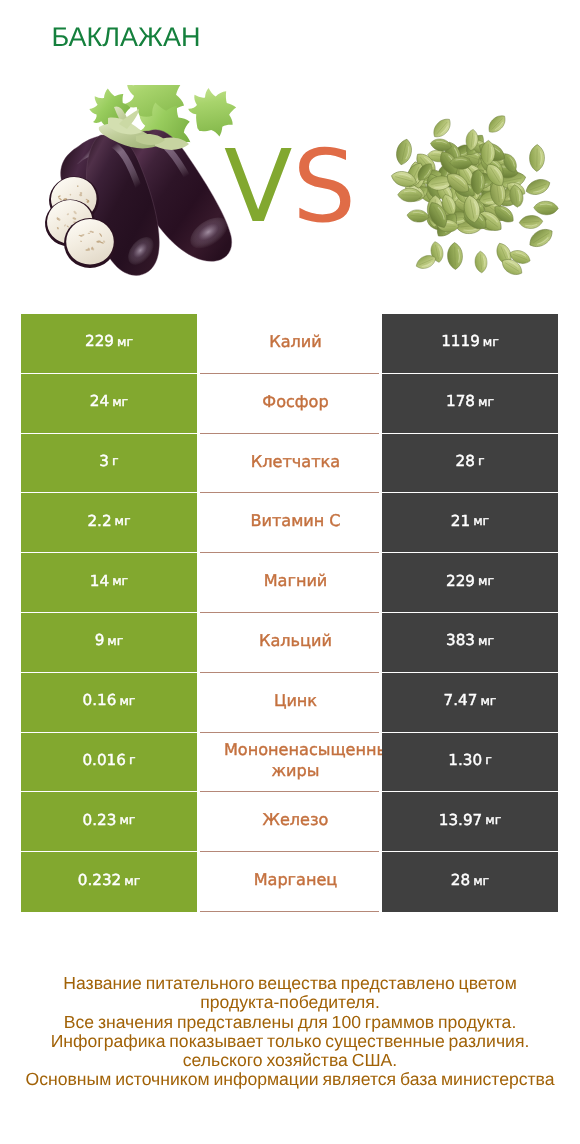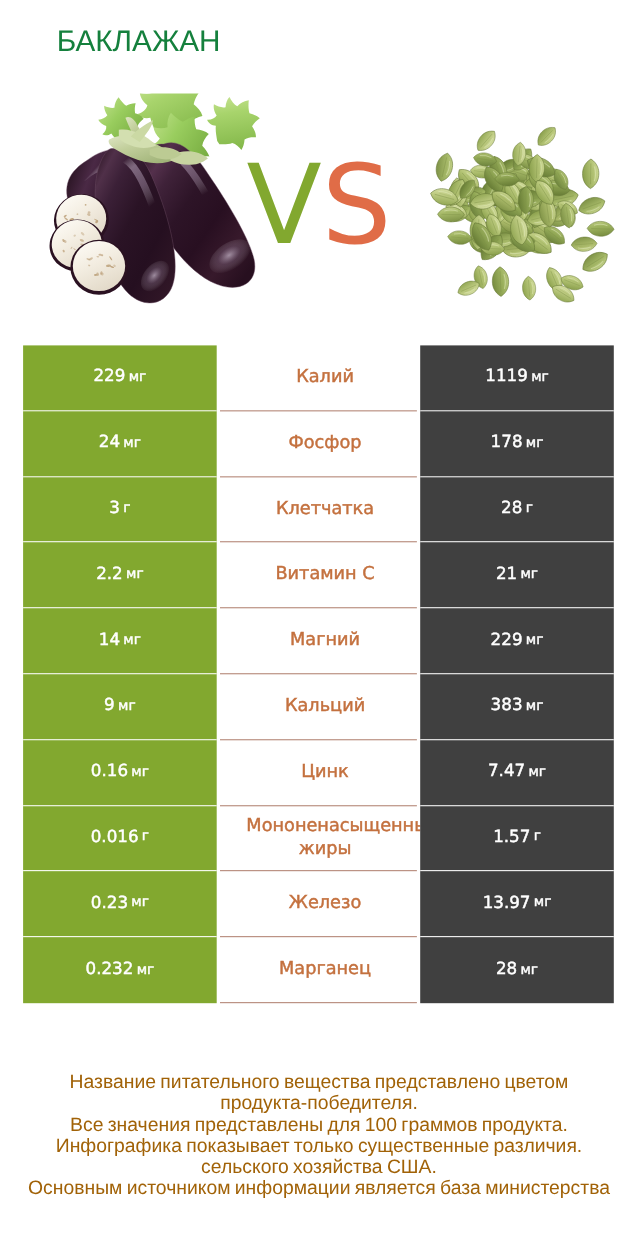--- a/index.html
+++ b/index.html
@@ -501,21 +501,21 @@
       </div>
       <div class="row">
         <div class="cellL">
           <span>0.016</span>
           <span class="unit">г</span>
         </div>
         <div class="cellM overflowing">
           <span class="lbl">Мононенасыщенные жиры</span>
         </div>
         <div class="cellR">
-          <span>1.57</span>
+          <span>1.30</span>
           <span class="unit">г</span>
         </div>
         <div class="sep"></div>
       </div>
       <div class="row">
         <div class="cellL">
           <span>0.23</span>
           <span class="unit">мг</span>
         </div>
         <div class="cellM">

